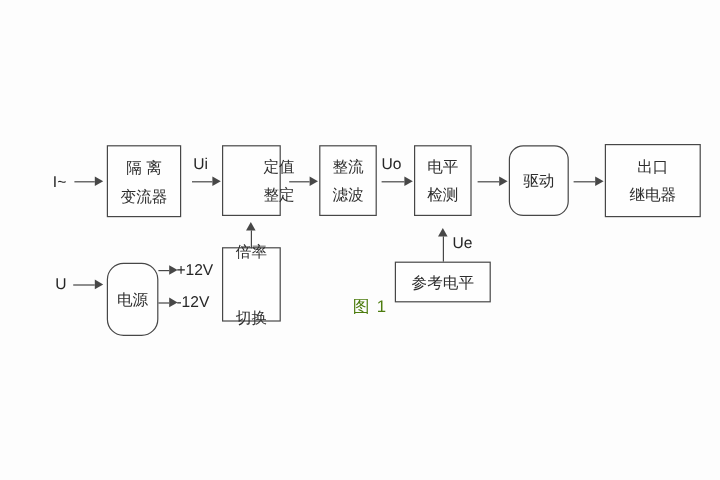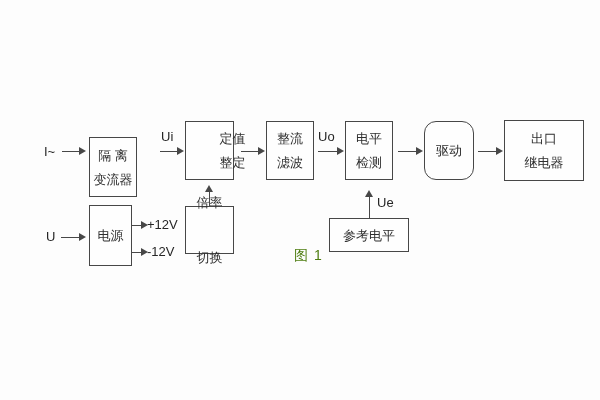--- a/index.html
+++ b/index.html
@@ -51,21 +51,21 @@
     font-size:14px;
     color:#4d7c0f;
     letter-spacing:1px;
   }
 </style>
 </head>
 <body>
 
 <div id="stage">
 
-  <div class="box" style="left:89px;top:121px;width:48px;height:60px;margin-top:16px;">
+  <div class="box" style="left:89px;top:121px;width:62px;height:60px;">
     <span>隔 离</span>
     <span>变流器</span>
   </div>
 
   <div class="box" style="left:185px;top:121px;width:49px;height:59px;padding-left:46px;">
     <span>定值</span>
     <span>整定</span>
   </div>
 
   <div class="box" style="left:266px;top:121px;width:48px;height:59px;">
@@ -80,25 +80,25 @@
 
   <div class="box" style="left:424px;top:121px;width:50px;height:59px;border-radius:12px;">
     <span>驱动</span>
   </div>
 
   <div class="box" style="left:504px;top:120px;width:80px;height:61px;">
     <span>出口</span>
     <span>继电器</span>
   </div>
 
-  <div class="box" style="left:89px;top:205px;width:43px;height:61px;">
+  <div class="box" style="left:89px;top:219px;width:43px;height:61px;border-radius:14px;">
     <span>电源</span>
   </div>
 
-  <div class="box" style="left:185px;top:206px;width:49px;height:48px;gap:42px;">
+  <div class="box" style="left:185px;top:206px;width:49px;height:62px;gap:42px;">
     <span>倍率</span>
     <span>切换</span>
   </div>
 
   <div class="box" style="left:329px;top:218px;width:80px;height:34px;">
     <span>参考电平</span>
   </div>
 
   <span class="lbl" style="left:44px;top:145px;">I~</span>
   <span class="lbl" style="left:46px;top:230px;">U</span>

